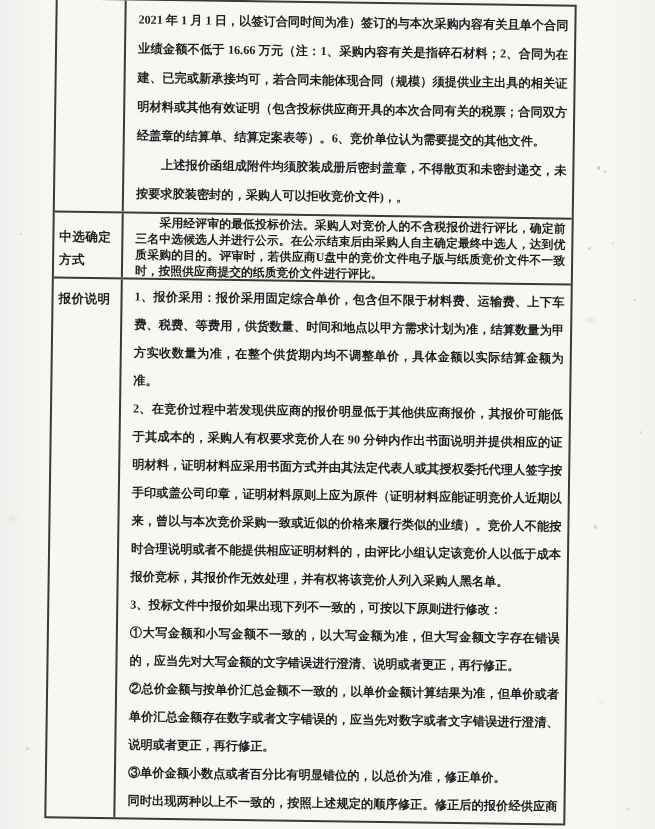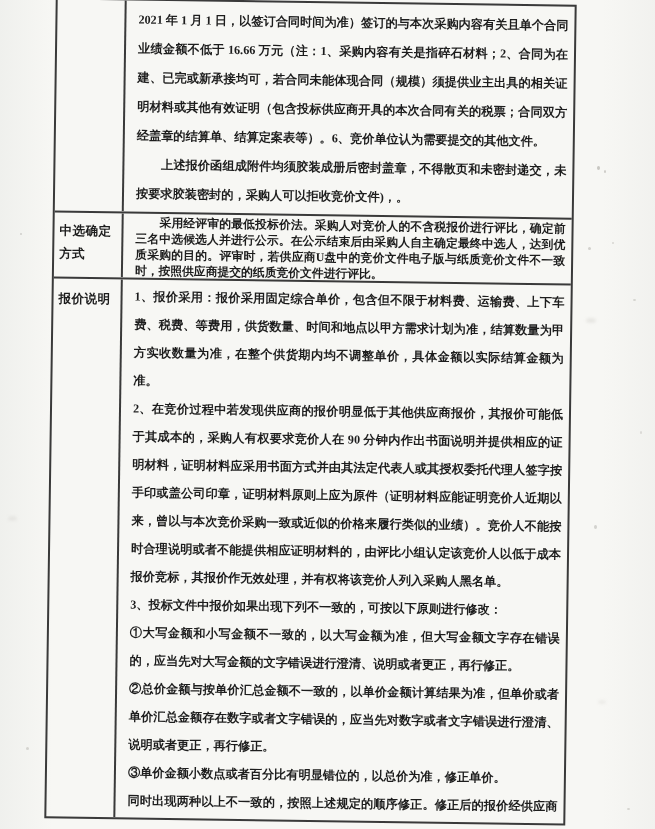--- a/index.html
+++ b/index.html
@@ -49,21 +49,21 @@
     box-sizing:border-box;
     border-right:2px solid var(--line);
     padding:8px 1px 0 5px;
     font-size:12.5px;
     font-weight:600;
     line-height:24px;
     letter-spacing:0.5px;
     word-break:break-all;
     flex-shrink:0;
   }
-  .row-2 .label-cell{ line-height:23px; padding-top:7px; }
+  .row-2 .label-cell{ line-height:23px; padding-top:13px; }
   .content-cell{
     flex:1;
     box-sizing:border-box;
     padding:4px 6px 0 12px;
     overflow:hidden;
     font-weight:600;
   }
   .row-1 .content-cell{ font-size:12.2px; line-height:29px; padding-top:5px; }
   .row-2 .content-cell{ font-size:11.8px; line-height:16px; padding-top:1px; }
   .row-3 .content-cell{ font-size:12.2px; line-height:28px; padding-top:3px; }

